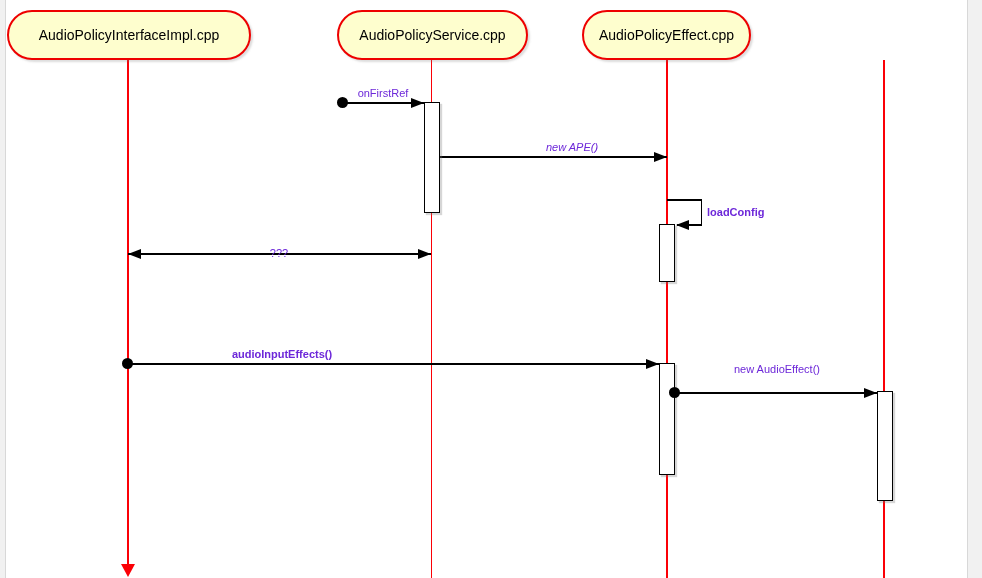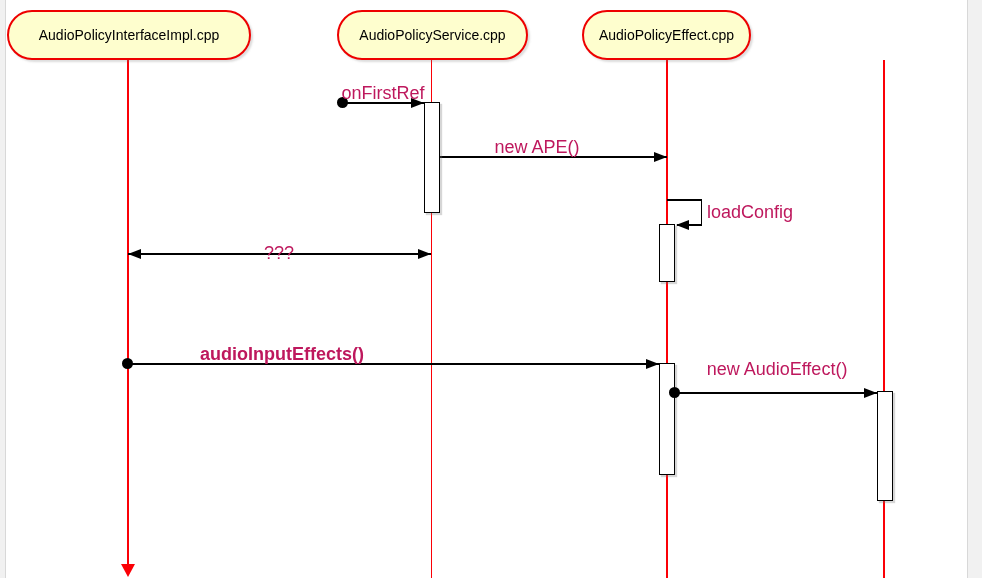--- a/index.html
+++ b/index.html
@@ -58,21 +58,21 @@
   }
   .destroy-arrow {
     position: absolute; width: 0; height: 0; z-index: 4;
     border-top: 13px solid #fb0006;
     border-left: 7px solid transparent;
     border-right: 7px solid transparent;
   }
 
   .msg-label {
     position: absolute; z-index: 6;
-    font-size: 18px; color: #be185d; white-space: nowrap; line-height: 16px;
+    font-size: 11px; color: #6d28d9; white-space: nowrap; line-height: 16px;
   }
   .msg-label.centered { transform: translateX(-50%); }
 </style>
 </head>
 <body>
 
 <div id="page">
   <div id="canvas"></div>
 
   <div id="diagram">
@@ -99,27 +99,27 @@
     <div class="activation" style="left:659px; top:363px; height:112px;"></div>
     <div class="activation" style="left:877px; top:391px; height:110px;"></div>
 
     <div class="origin-dot" style="left:337px; top:97px;"></div>
     <div class="msg-line" style="left:343px; top:102px; width:81px;"></div>
     <div class="arrow-right" style="left:411px; top:98px;"></div>
     <div class="msg-label centered" style="left:383px; top:85px;">onFirstRef</div>
 
     <div class="msg-line" style="left:440px; top:156px; width:227px;"></div>
     <div class="arrow-right" style="left:654px; top:152px;"></div>
-    <div class="msg-label centered" style="left:537px; top:139px;">new APE()</div>
+    <div class="msg-label centered" style="left:572px; top:139px;font-style:italic;">new APE()</div>
 
     <div class="msg-line" style="left:667px; top:199px; width:35px;"></div>
     <div class="msg-vline" style="left:700.5px; top:199px; height:26px;"></div>
     <div class="msg-line" style="left:677px; top:224px; width:25px;"></div>
     <div class="arrow-left" style="left:676px; top:220px;"></div>
-    <div class="msg-label" style="left:707px; top:204px;">loadConfig</div>
+    <div class="msg-label" style="left:707px; top:204px;font-weight:bold;">loadConfig</div>
 
     <div class="msg-line" style="left:128px; top:253px; width:303px;"></div>
     <div class="arrow-left" style="left:128px; top:249px;"></div>
     <div class="arrow-right" style="left:418px; top:249px;"></div>
     <div class="msg-label centered" style="left:279px; top:245px;">???</div>
 
     <div class="origin-dot" style="left:122px; top:358px;"></div>
     <div class="msg-line" style="left:128px; top:363px; width:531px;"></div>
     <div class="arrow-right" style="left:646px; top:359px;"></div>
     <div class="msg-label centered" style="left:282px; top:346px;font-weight:bold;">audioInputEffects()</div>

